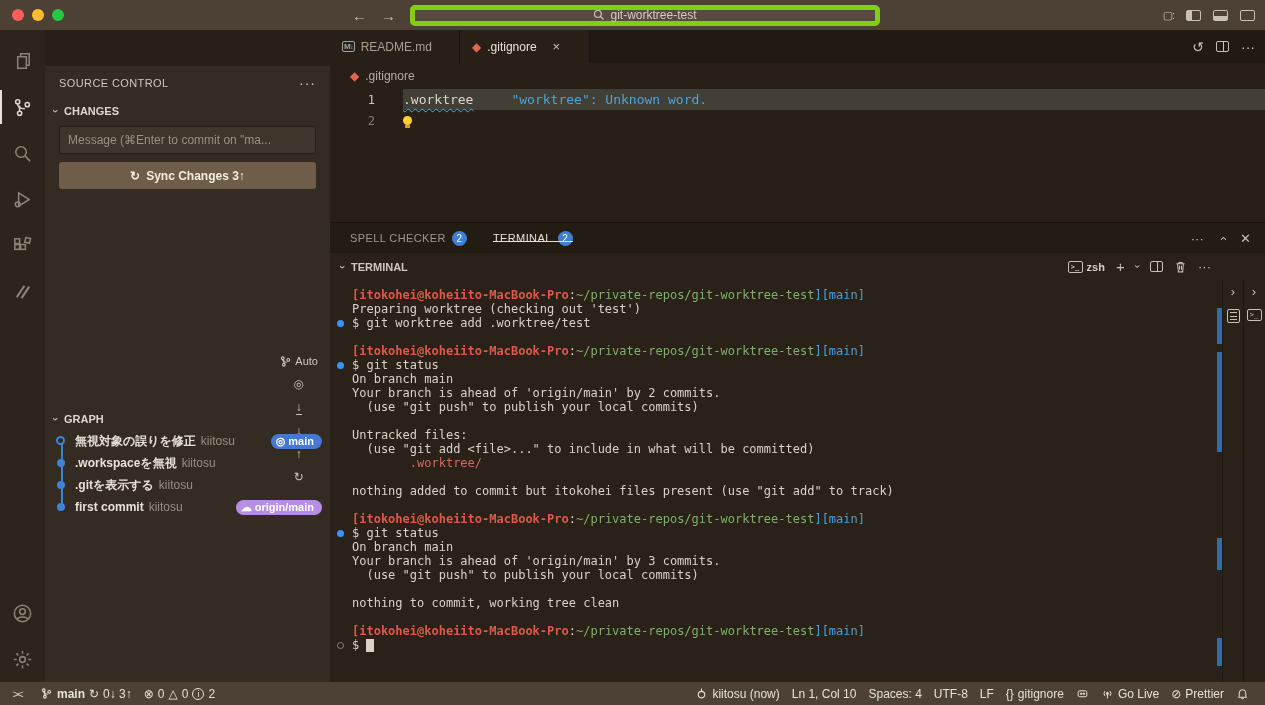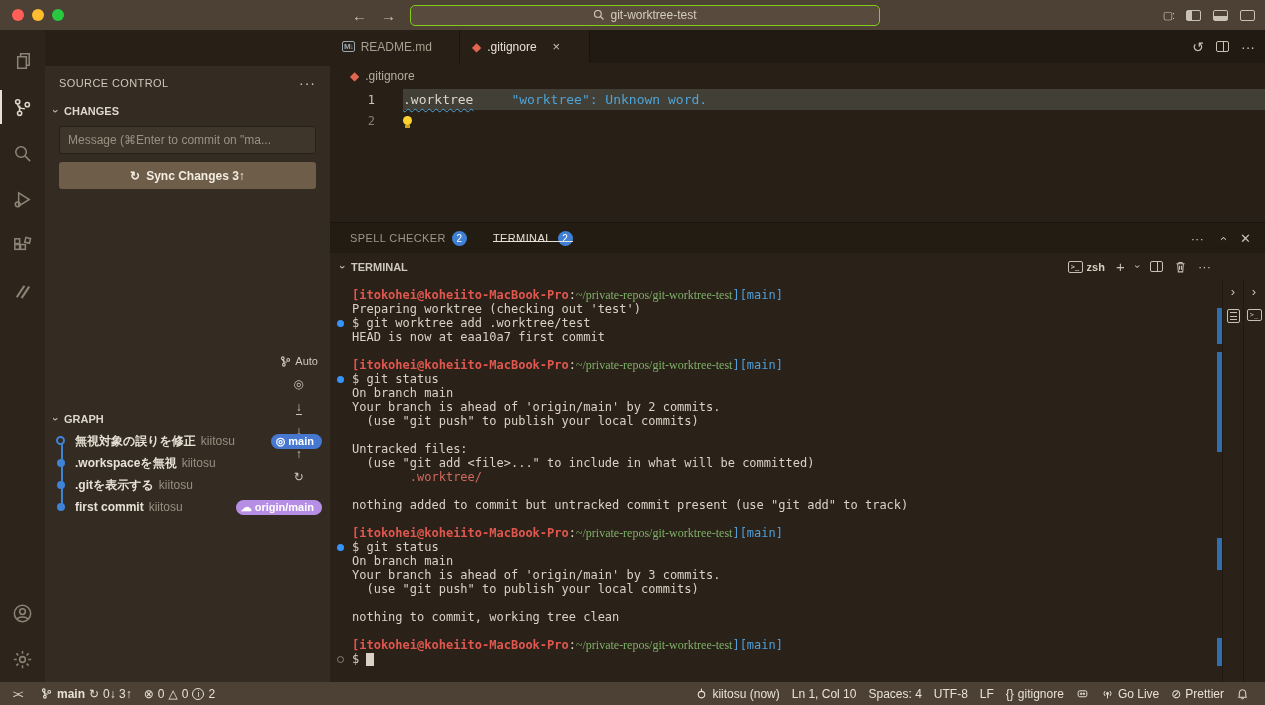--- a/index.html
+++ b/index.html
@@ -8,21 +8,21 @@
   .window { width:1265px; height:705px; display:flex; flex-direction:column;
     background:var(--editor,#281f16); color:#ddd6ca; font-size:13px; }
 
   
   .titlebar { height:30px; background:var(--chrome,#4c4134); display:flex; align-items:center;
     flex:0 0 30px; position:relative; }
   .traffic { display:flex; gap:8px; margin-left:12px; width:140px; }
   .traffic span { width:12px; height:12px; border-radius:50%; display:block; }
   .t-close{background:#ff5f57}.t-min{background:#febc2e}.t-max{background:#28c840}
   .nav-arrows { display:flex; gap:14px; color:#c9c1b4; font-size:15px; margin-left:200px; }
-  .searchpill { width:470px; height:21px; background:#584b3d; border:1px solid #84cc16;
+  .searchpill { width:470px; height:21px; background:#584b3d; border:5px solid #84cc16;
     border-radius:5px; display:flex; align-items:center; justify-content:center; gap:5px;
     color:#d4ccc0; font-size:12px; margin-left:14px; }
   .tb-right { position:absolute; right:10px; top:0; height:30px; display:flex; align-items:center; gap:12px; }
   .layout-box { width:15px; height:11px; border:1px solid #c9c1b4; border-radius:2px; position:relative; }
   .layout-box.fill-left::before{content:"";position:absolute;left:0;top:0;bottom:0;width:5px;background:#c9c1b4;}
   .layout-box.fill-bottom::before{content:"";position:absolute;left:0;right:0;bottom:0;height:4px;background:#c9c1b4;}
   .grid-ico { font-size:11px; color:#c9c1b4; letter-spacing:-1px; }
 
   
   .main { flex:1; display:flex; min-height:0; }
@@ -130,21 +130,21 @@
   .dd-chev { font-size:10px; transform:rotate(90deg); display:inline-block; }
 
   .term-wrap { flex:1; position:relative; min-height:0; }
   .term-body { position:absolute; left:0; top:0; right:43px; bottom:0; padding-top:8px; overflow:hidden;
     font-family:"DejaVu Sans Mono", monospace; font-size:12px; }
   .tline { height:14px; line-height:14px; padding-left:22px; position:relative; white-space:pre; }
   .tline .gdot { position:absolute; left:7px; top:4px; width:7px; height:7px; border-radius:50%; }
   .gdot.filled { background:#3794ff; }
   .gdot.hollow { border:1px solid #8a8072; }
   .c-red { color:var(--term-red,#e0574f); font-weight:bold; }
-  .c-green { color:var(--term-green,#7fb069);font-family:Liberation Serif, serif; }
+  .c-green { color:var(--term-green,#7fb069); }
   .c-blue { color:var(--term-blue,#4f9fd8); }
   .c-fg { color:var(--term-fg,#d9d2c5); }
   .c-red2 { color:#d1695e; }
   .c-cursor { display:inline-block; width:8px; height:13px; background:var(--term-fg,#d9d2c5);
     vertical-align:middle; }
   .ruler { position:absolute; right:0; top:0; bottom:0; width:5px; }
   .ruler i { position:absolute; right:0; width:5px; background:#2f6fb0; display:block; }
   .side-strips { position:absolute; right:0; top:0; bottom:0; width:43px; display:flex; }
   .strip { width:21px; border-left:1px solid #1e1811; display:flex; flex-direction:column;
     align-items:center; color:#c9c1b4; padding-top:4px; gap:10px; }
@@ -399,33 +399,32 @@
                 <path d="M3 4h10M6 4V2.5h4V4M4.5 4l.8 10h5.4l.8-10M6.8 6.5v5M9.2 6.5v5"></path>
               </svg>
             <span>···</span>
           </div>
         </div>
         <div class="term-wrap">
           <div class="term-body">
               <div class="tline"><span class="c-red">[itokohei@koheiito-MacBook-Pro</span><span class="c-fg">:</span><span class="c-green">~/private-repos/git-worktree-test</span><span class="c-blue">][main]</span></div>
               <div class="tline"><span class="c-fg">Preparing worktree (checking out 'test')</span></div>
               <div class="tline"><span class="gdot filled"></span><span class="c-fg">$ git worktree add .worktree/test</span></div>
-              <div class="tline"><span class="c-fg">HEAD is now at eaa10a7 first commit</span></div>
               <div class="tline"></div>
               <div class="tline"><span class="c-red">[itokohei@koheiito-MacBook-Pro</span><span class="c-fg">:</span><span class="c-green">~/private-repos/git-worktree-test</span><span class="c-blue">][main]</span></div>
               <div class="tline"><span class="gdot filled"></span><span class="c-fg">$ git status</span></div>
               <div class="tline"><span class="c-fg">On branch main</span></div>
               <div class="tline"><span class="c-fg">Your branch is ahead of 'origin/main' by 2 commits.</span></div>
               <div class="tline"><span class="c-fg">  (use "git push" to publish your local commits)</span></div>
               <div class="tline"></div>
               <div class="tline"><span class="c-fg">Untracked files:</span></div>
               <div class="tline"><span class="c-fg">  (use "git add &lt;file&gt;..." to include in what will be committed)</span></div>
               <div class="tline"><span class="c-red2">        .worktree/</span></div>
               <div class="tline"></div>
-              <div class="tline"><span class="c-fg">nothing added to commit but untracked commit present (use "git add" to track)</span></div>
+              <div class="tline"><span class="c-fg">nothing added to commit but itokohei files present (use "git add" to track)</span></div>
               <div class="tline"></div>
               <div class="tline"><span class="c-red">[itokohei@koheiito-MacBook-Pro</span><span class="c-fg">:</span><span class="c-green">~/private-repos/git-worktree-test</span><span class="c-blue">][main]</span></div>
               <div class="tline"><span class="gdot filled"></span><span class="c-fg">$ git status</span></div>
               <div class="tline"><span class="c-fg">On branch main</span></div>
               <div class="tline"><span class="c-fg">Your branch is ahead of 'origin/main' by 3 commits.</span></div>
               <div class="tline"><span class="c-fg">  (use "git push" to publish your local commits)</span></div>
               <div class="tline"></div>
               <div class="tline"><span class="c-fg">nothing to commit, working tree clean</span></div>
               <div class="tline"></div>
               <div class="tline"><span class="c-red">[itokohei@koheiito-MacBook-Pro</span><span class="c-fg">:</span><span class="c-green">~/private-repos/git-worktree-test</span><span class="c-blue">][main]</span></div>

